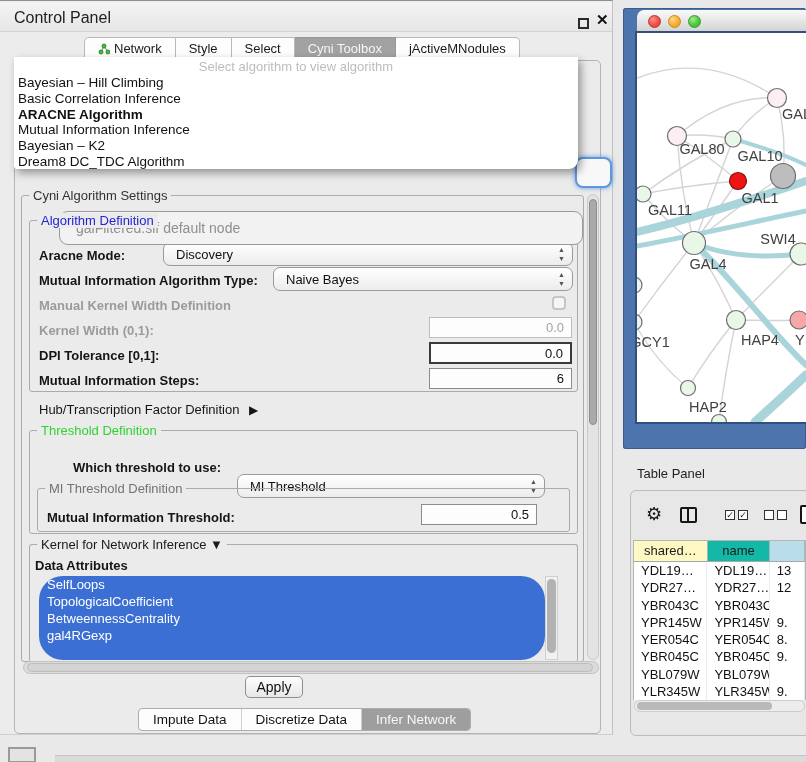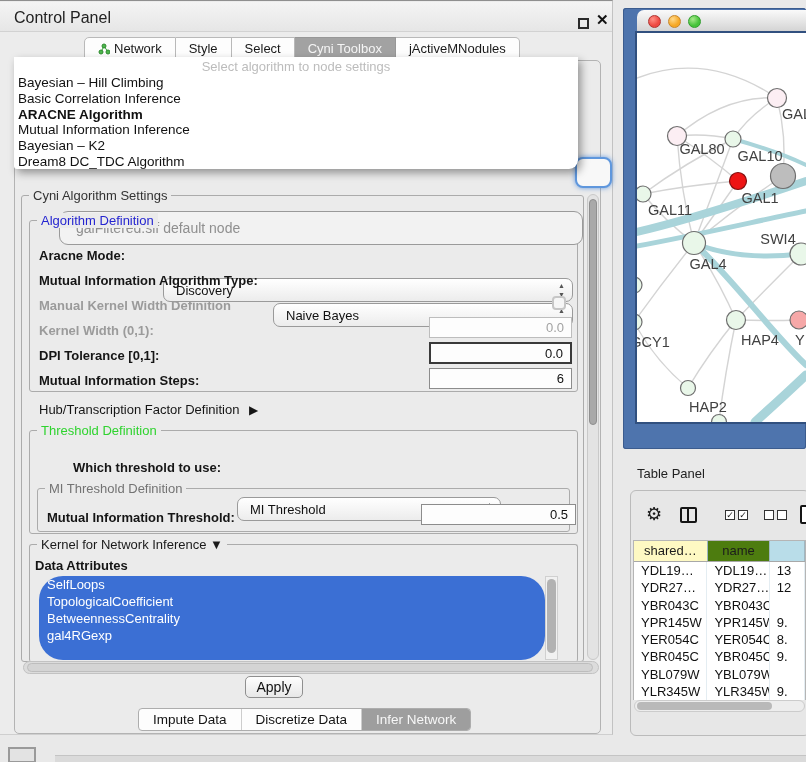--- a/index.html
+++ b/index.html
@@ -42,21 +42,21 @@
   .dd-item.bold { font-weight:bold; }
 
   
   .grp { position:absolute; border:1px solid #ababab; border-radius:3px; }
   .grp-title { position:absolute; font-size:13px; background:#ebebeb; padding:0 4px; white-space:nowrap; z-index:3; }
   .lbl { position:absolute; font-size:13px; font-weight:bold; color:#151515; white-space:nowrap; }
   .lbl.dim { color:#9b9b9b; }
   .lbl.plain { font-weight:normal; }
 
   .combo { position:absolute; height:24px; background:linear-gradient(#ffffff,#ececec);
-        border:1px solid #9a9a9a; border-radius:7px; font-size:13px; color:#111;margin-top:36px; }
+        border:1px solid #9a9a9a; border-radius:7px; font-size:13px; color:#111; }
   .combo .val { position:absolute; left:12px; top:4px; white-space:nowrap; }
   .combo .stepper { position:absolute; right:7px; top:2px; font-size:7px; color:#555; line-height:9px; text-align:center; }
 
   .field { position:absolute; height:21px; background:#fdfdfd; border:1px solid #bdbdbd; font-size:13px;
         color:#111; text-align:right; padding:2px 7px 0 0; }
   .field.dim { color:#a3a3a3; }
   .field.strong { border:2px solid #3a3a3a; }
 
   .checkbox { position:absolute; width:14px; height:14px; background:#f6f6f6; border:2px solid #c6c6c6; border-radius:4px; }
 
@@ -199,29 +199,29 @@
 
       <div class="lbl plain" style="left:24px; top:341px;">
         <span>Hub/Transcription Factor Definition</span>
         <span style="font-size:12px; margin-left:6px;">▶</span>
       </div>
 
       <div class="grp" style="left:14px; top:369px; width:549px; height:104px;"></div>
       <div class="grp-title" style="left:22px; top:362px; color:#2fd32f;">Threshold Definition</div>
 
       <div class="lbl" style="left:58px; top:399px;">Which threshold to use:</div>
-      <div class="combo" style="left:222px; top:400px; width:264px;padding-left:16px;">
+      <div class="combo" style="left:222px; top:413px; width:308px;padding-left:16px;">
         <span class="val">MI Threshold</span>
         <span class="stepper">▲<br>▼</span>
       </div>
 
       <div class="grp" style="left:22px; top:427px; width:533px; height:44px;"></div>
       <div class="grp-title" style="left:30px; top:420px; color:#737373;">MI Threshold Definition</div>
       <div class="lbl" style="left:32px; top:449px;">Mutual Information Threshold:</div>
-      <div class="field" style="left:406px; top:443px; width:155px; border-color:#8c8c8c;">0.5</div>
+      <div class="field" style="left:406px; top:443px; width:116px; border-color:#8c8c8c;">0.5</div>
 
       <div class="grp" style="left:14px; top:483px; width:549px; height:118px; border-bottom:none;"></div>
       <div class="grp-title" style="left:22px; top:476px; color:#1a1a1a;">Kernel for Network Inference ▼</div>
       <div class="lbl" style="left:20px; top:497px;">Data Attributes</div>
 
       <div class="attr-list" style="left:24px; top:515px;border-radius:24px;" id="attrList">
           <div class="attr-item">SelfLoops</div>
           <div class="attr-item">TopologicalCoefficient</div>
           <div class="attr-item">BetweennessCentrality</div>
           <div class="attr-item">gal4RGexp</div>
@@ -241,21 +241,21 @@
     </div>
 
     <div class="bottom-tabs" id="bottomTabs">
         <div class="btab">Impute Data</div>
         <div class="btab">Discretize Data</div>
         <div class="btab selected">Infer Network</div>
       </div>
   </div>
 
   <div class="dropdown">
-    <div class="dd-placeholder">Select algorithm to node settings</div>
+    <div class="dd-placeholder">Select algorithm to view algorithm</div>
     <div class="dd-items" id="ddItems">
         <div class="dd-item">Bayesian – Hill Climbing</div>
         <div class="dd-item">Basic Correlation Inference</div>
         <div class="dd-item bold">ARACNE Algorithm</div>
         <div class="dd-item">Mutual Information Inference</div>
         <div class="dd-item">Bayesian – K2</div>
         <div class="dd-item">Dream8 DC_TDC Algorithm</div>
       </div>
   </div>
 
@@ -332,21 +332,21 @@
       </span>
     <span class="tico cbpair pair2">
         <span class="cb"></span>
         <span class="cb"></span>
       </span>
     <span class="tico doc-icon"></span>
   </div>
   <div class="tbl">
     <div class="tbl-head" id="tblHead">
         <div class="th" style="width: 85px; background: #fef9c3;">shared…</div>
-        <div class="th" style="width: 72px; background: #4d7c0f;">name</div>
+        <div class="th" style="width: 72px; background: #14b8a6;">name</div>
         <div class="th" style="width: 40px; background: rgb(185, 221, 233);"></div>
       </div>
     <div id="tblBody">
         <div class="tr">
           <div class="td" style="width: 85px;">YDL19…</div>
           <div class="td" style="width: 72px;">YDL19…</div>
           <div class="td" style="width: 40px;">13</div>
         </div>
         <div class="tr">
           <div class="td" style="width: 85px;">YDR27…</div>

